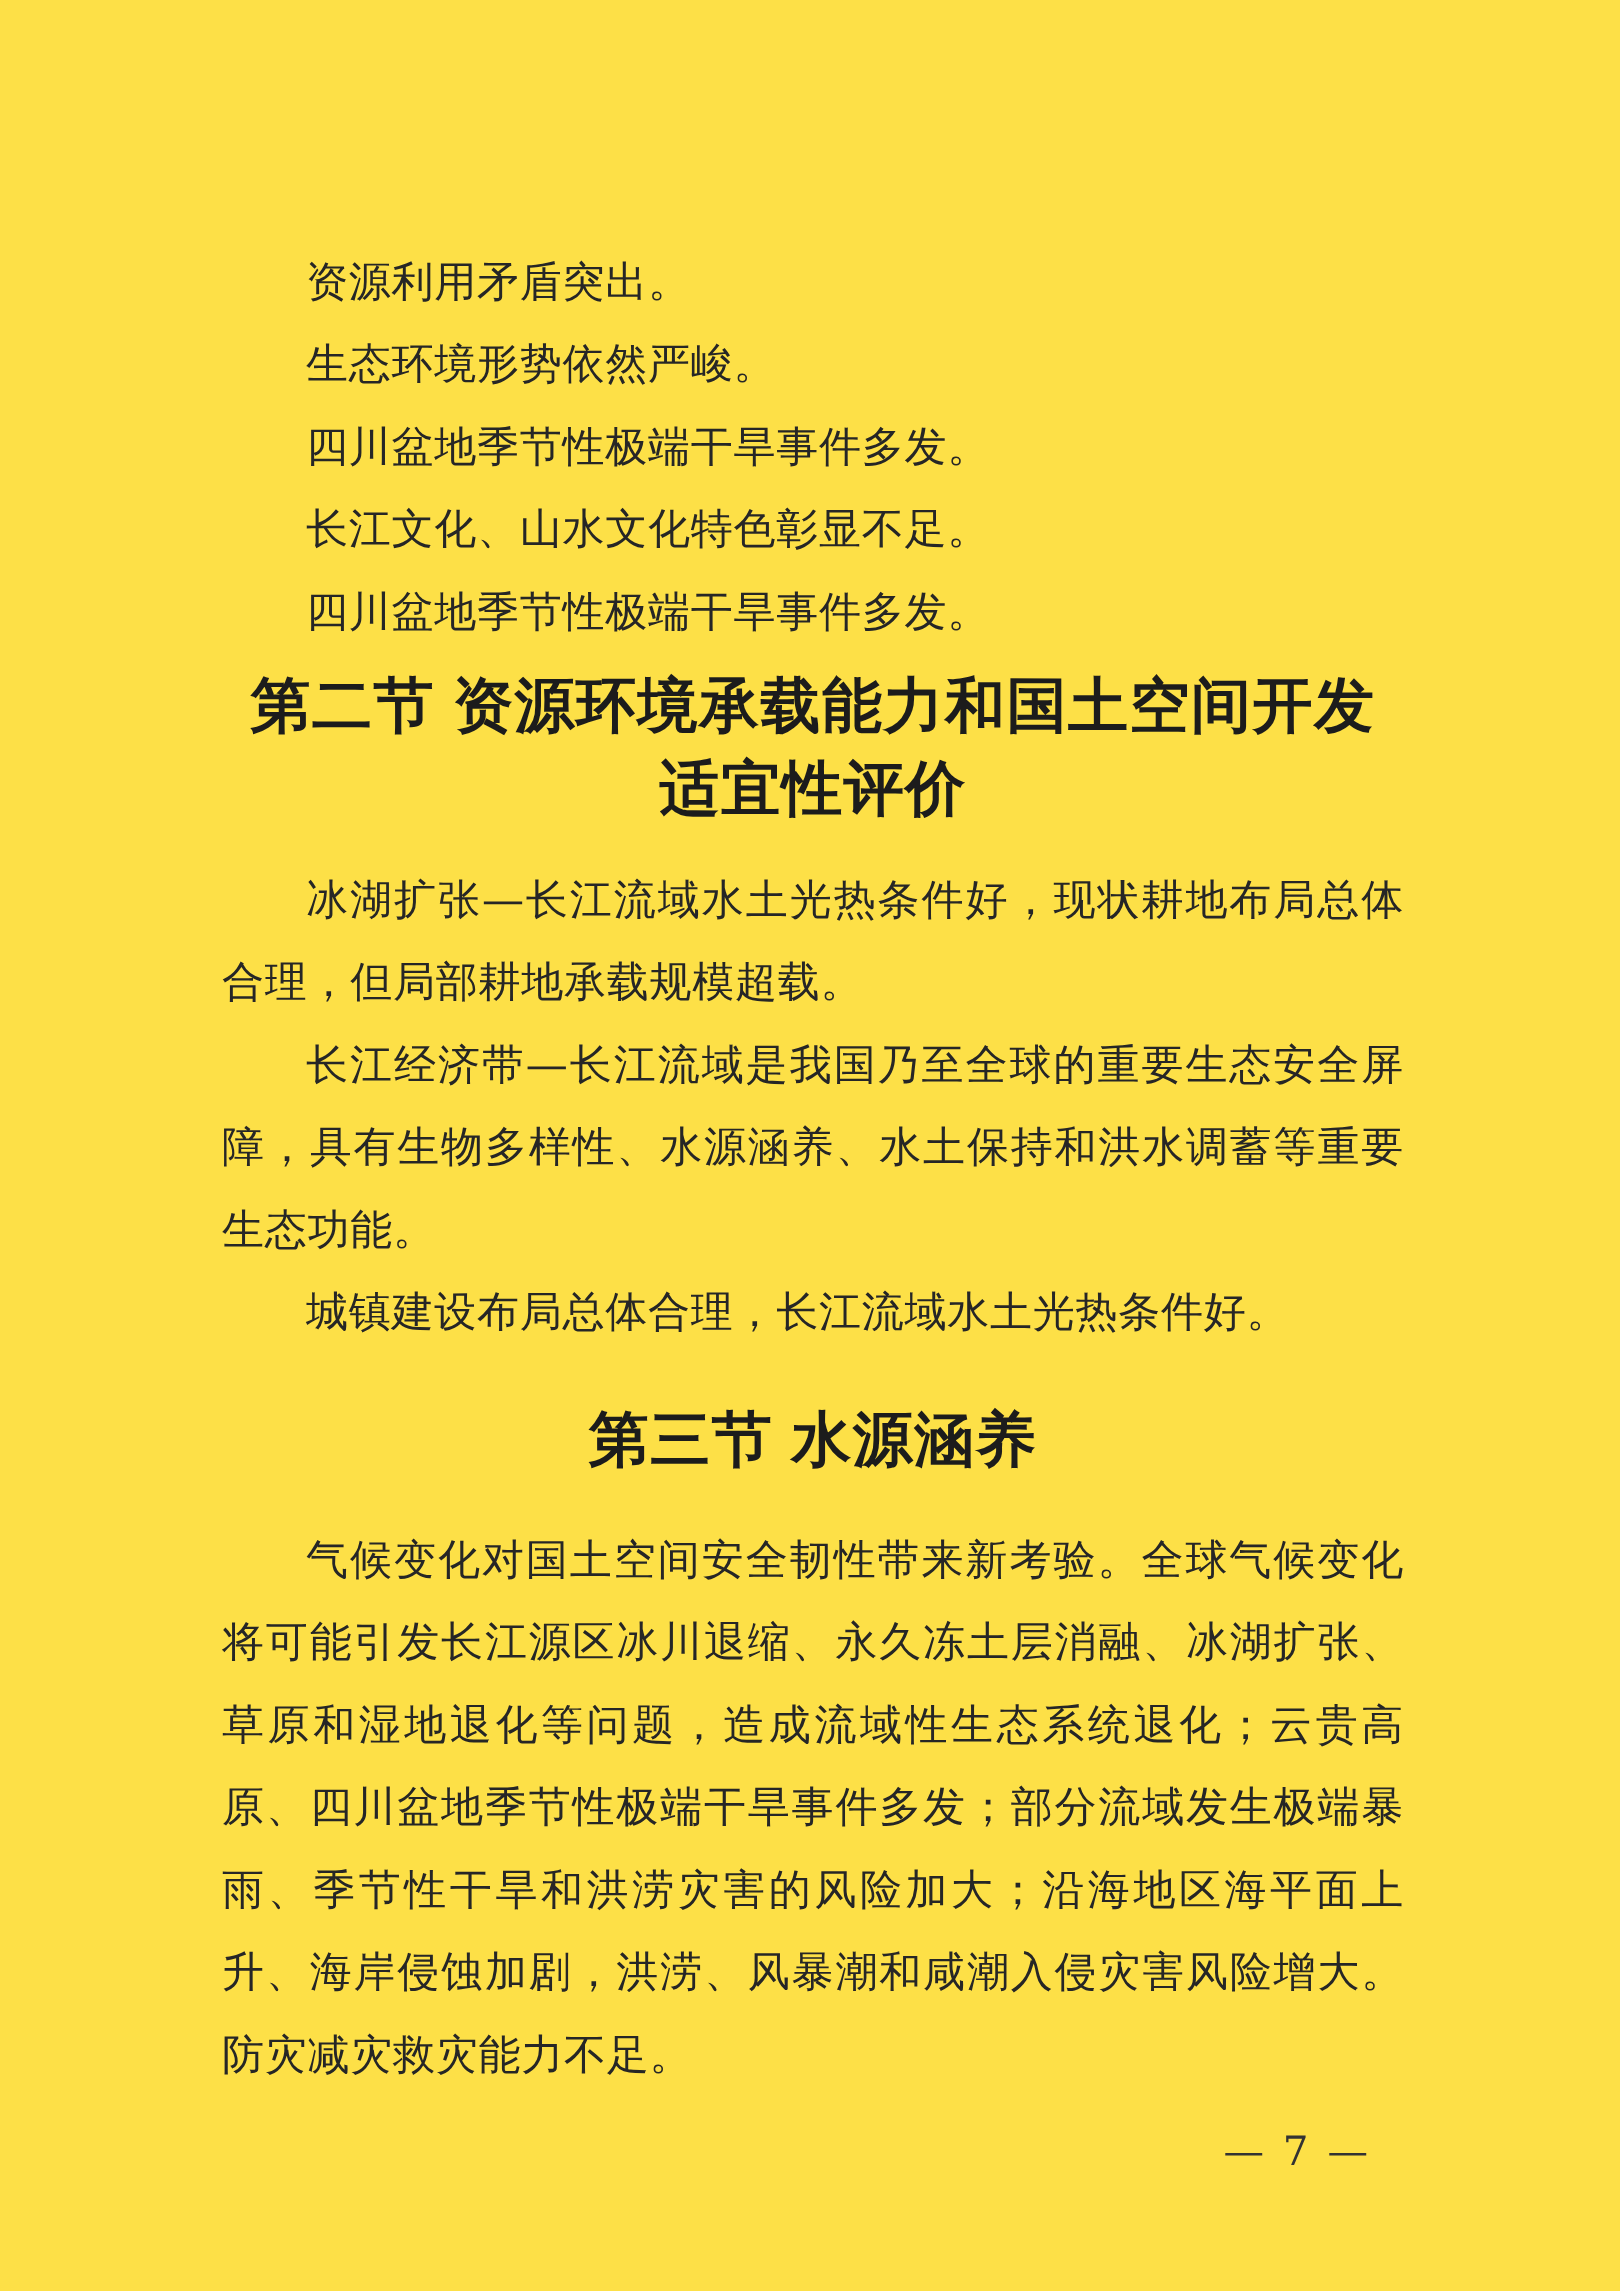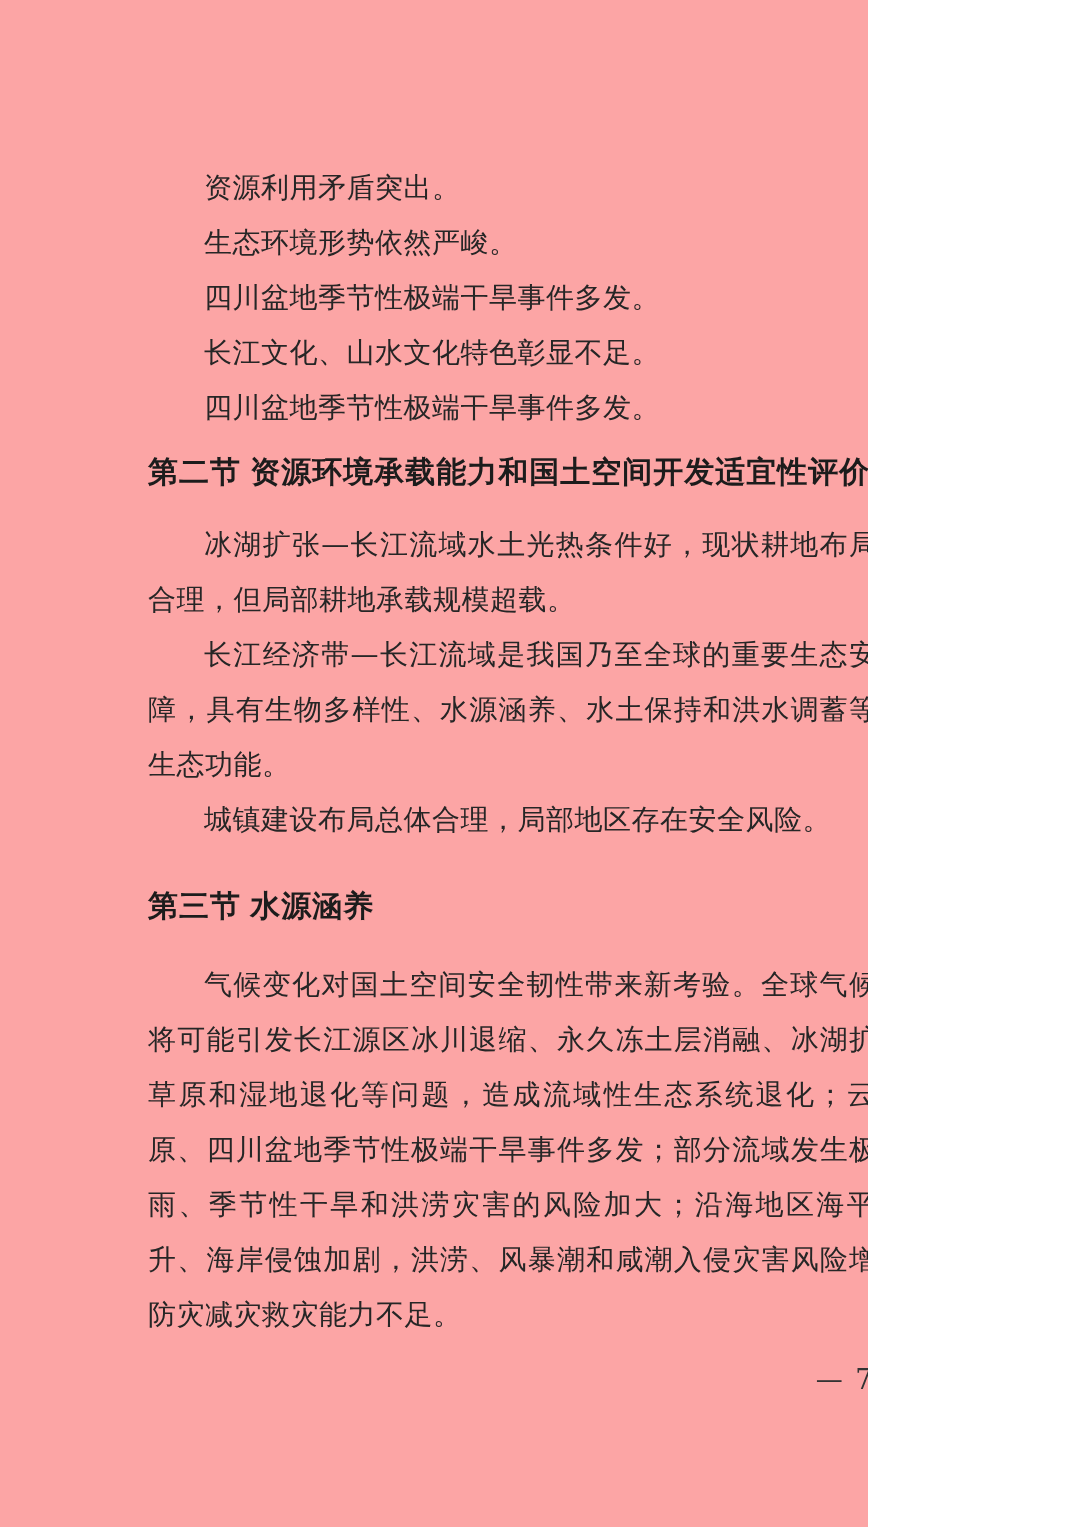--- a/index.html
+++ b/index.html
@@ -2,23 +2,23 @@
 <html lang="zh"><head>
 <meta charset="utf-8">
 <style>
   html, body {
     margin: 0;
     padding: 0;
     background: #ffffff;
   }
   .page {
     position: relative;
-    width: 868px;
+    width: 1080px;
     height: 1527px;
-    background: #fca5a5;
+    background: #fde047;
     overflow: hidden;
     box-sizing: border-box;
     text-decoration: underline;
   }
   .content {
     position: absolute;
     left: 148px;
     top: 160px;
     width: 788px;
   }
@@ -29,23 +29,24 @@
     line-height: 55px;
     color: #262626;
     text-align: justify;
     text-indent: 2em;
     letter-spacing: 0.5px;
   }
   .section-heading {
     margin: 0;
     font-family: "Liberation Sans", "DejaVu Sans", sans-serif;
     font-weight: 700;
-    font-size: 30px;
+    font-size: 40px;
     line-height: 55px;
     color: #1c1c1c;
+    text-align: center;
     letter-spacing: 1px;
   }
   .section-heading.s2 {
     margin-top: 9px;
     margin-bottom: 18px;
   }
   .section-heading.s3 {
     margin-top: 31px;
     margin-bottom: 24px;
   }
@@ -69,21 +70,21 @@
     <p class="body-para">资源利用矛盾突出。</p>
     <p class="body-para">生态环境形势依然严峻。</p>
     <p class="body-para">四川盆地季节性极端干旱事件多发。</p>
     <p class="body-para">长江文化、山水文化特色彰显不足。</p>
     <p class="body-para">四川盆地季节性极端干旱事件多发。</p>
 
     <h2 class="section-heading s2">第二节 资源环境承载能力和国土空间开发适宜性评价</h2>
 
     <p class="body-para">冰湖扩张—长江流域水土光热条件好，现状耕地布局总体合理，但局部耕地承载规模超载。</p>
     <p class="body-para">长江经济带—长江流域是我国乃至全球的重要生态安全屏障，具有生物多样性、水源涵养、水土保持和洪水调蓄等重要生态功能。</p>
-    <p class="body-para">城镇建设布局总体合理，局部地区存在安全风险。</p>
+    <p class="body-para">城镇建设布局总体合理，长江流域水土光热条件好。</p>
 
     <h2 class="section-heading s3">第三节 水源涵养</h2>
 
     <p class="body-para">气候变化对国土空间安全韧性带来新考验。全球气候变化将可能引发长江源区冰川退缩、永久冻土层消融、冰湖扩张、草原和湿地退化等问题，造成流域性生态系统退化；云贵高原、四川盆地季节性极端干旱事件多发；部分流域发生极端暴雨、季节性干旱和洪涝灾害的风险加大；沿海地区海平面上升、海岸侵蚀加剧，洪涝、风暴潮和咸潮入侵灾害风险增大。防灾减灾救灾能力不足。</p>
 
     <div class="page-footer">— 7 —</div>
 
   </div>
 </div>
 

